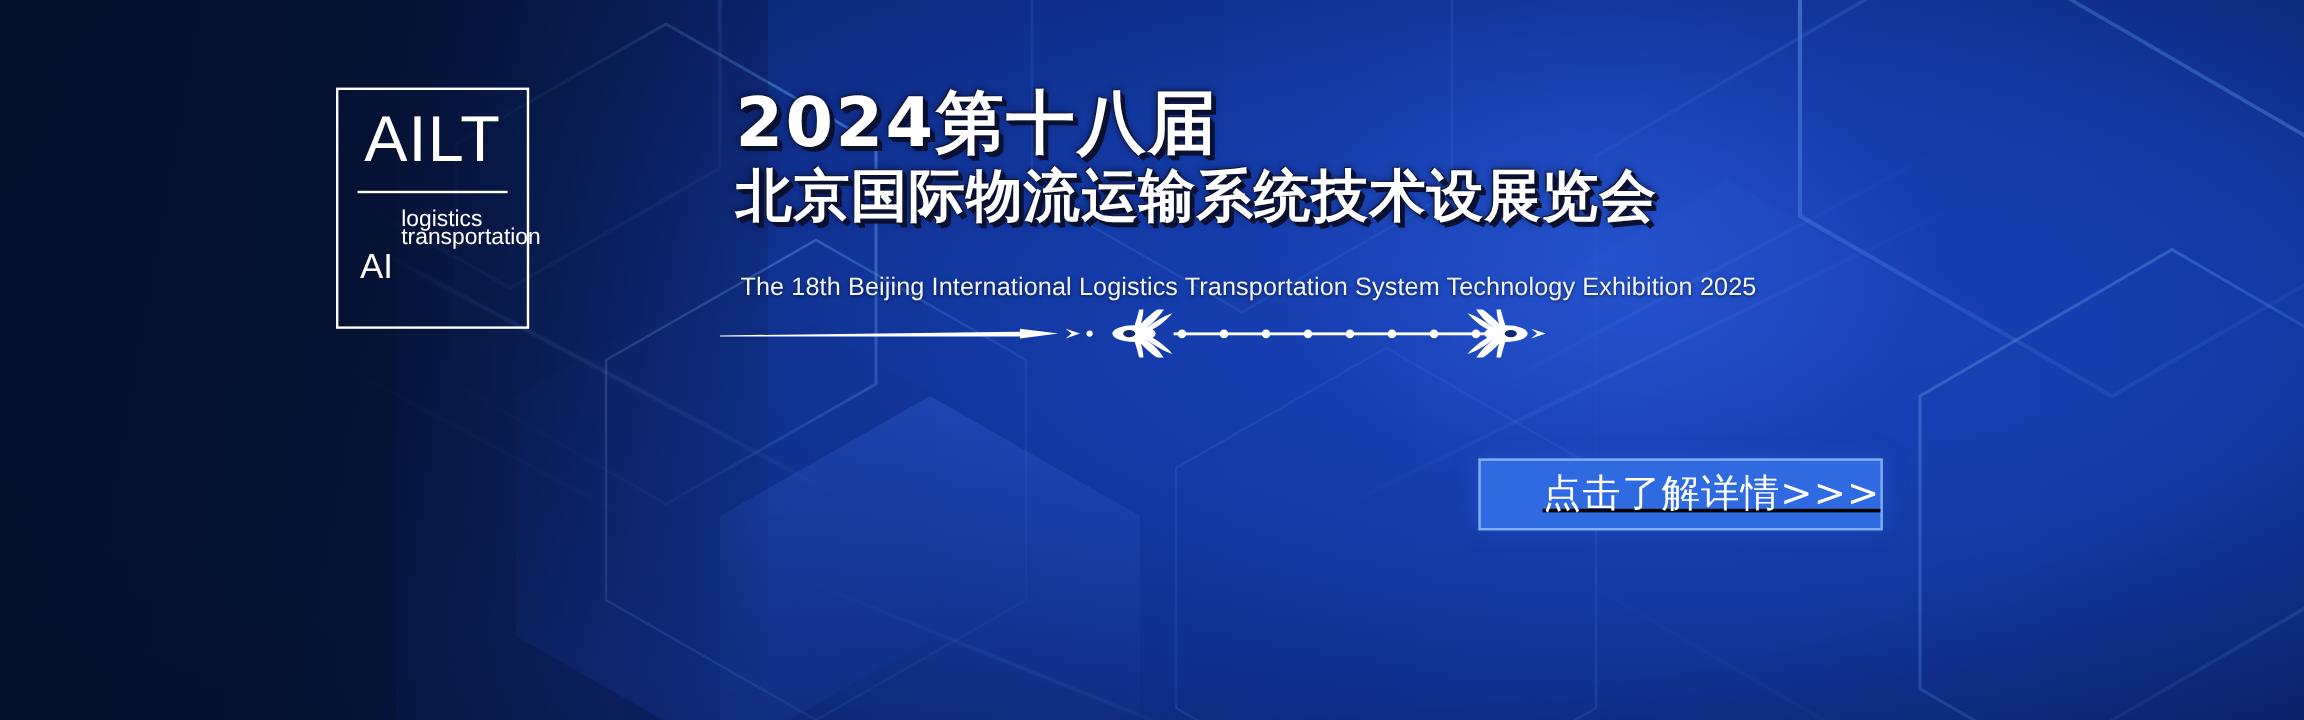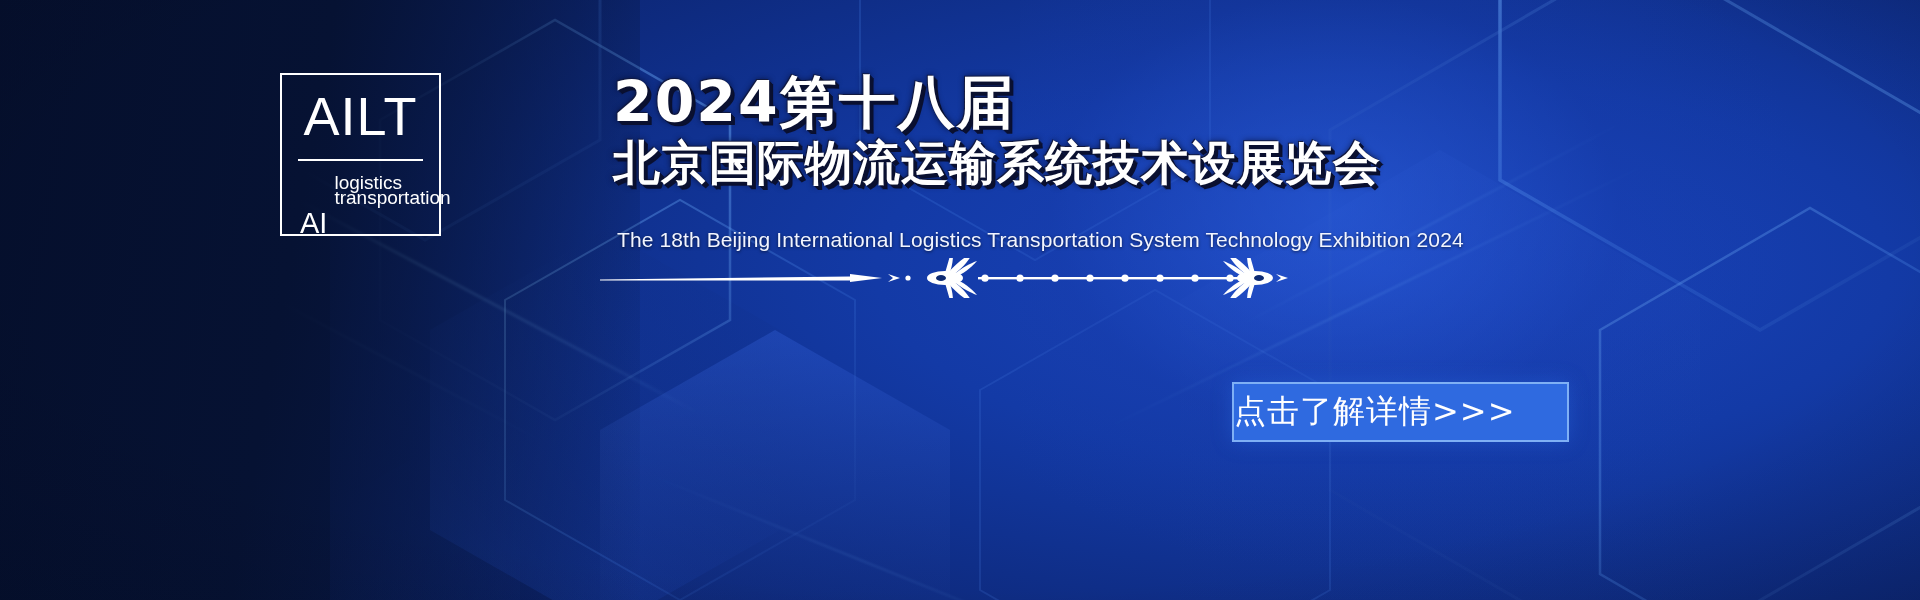--- a/index.html
+++ b/index.html
@@ -39,21 +39,21 @@
     position:absolute;
     background:linear-gradient(90deg,rgba(90,160,255,0) 0%,rgba(120,185,255,.38) 45%,rgba(90,160,255,0) 100%);
     filter:blur(1px);
     transform-origin:left center;
   }
 
   
   #logo-box{
     position:absolute;
     left:280px; top:73px;
-    width:161px; height:163px;
+    width:161px; height:201px;
     border:2px solid #ffffff;
     box-sizing:border-box;
   }
   #logo-ailt{
     position:absolute; left:0; right:0; top:14px;
     text-align:center;
     color:#fff;
     font-size:54px;
     font-weight:400;
     letter-spacing:1px;
@@ -132,23 +132,24 @@
   #venue-line{ left:648px; top:382px; font-size:36px; letter-spacing:1px; }
 
   
   #cta-button{
     position:absolute;
     left:1232px; top:382px;
     width:337px; height:60px;
     background:#2f6ae0;
     border:2px solid #7fb0f5;
     box-sizing:border-box;
-    display:flex; align-items:center; justify-content:flex-start;
+    display:flex; align-items:center; justify-content:flex-end;
     cursor:pointer;
     box-shadow:0 0 18px rgba(40,100,220,.45);
+    text-decoration:underline;
   }
   #cta-label{
     color:#ffffff;
     font-size:32px;
     font-weight:400;
     letter-spacing:1px;
     white-space:nowrap;
     font-family:"DejaVu Sans","Liberation Sans",sans-serif;
   }
 
@@ -239,21 +240,21 @@
       <div id="logo-ai">AI</div>
       <div id="logo-words">
         <div>logistics</div>
         <div>transportation</div>
       </div>
     </div>
   </div>
 
   <div class="cn-title" id="title-line1">2024第十八届</div>
   <div class="cn-title" id="title-line2">北京国际物流运输系统技术设展览会</div>
-  <div id="title-en">The 18th Beijing International Logistics Transportation System Technology Exhibition 2024</div>
+  <div id="title-en">The 18th Beijing International Logistics Transportation System Technology Exhibition 2025</div>
 
   <div id="divider">
     <svg width="690" height="40" viewBox="0 0 690 40">
       <g fill="#ffffff">
 
         <path d="M0,21.5 L250,18.5 L250,22.5 L0,22.5 Z"></path>
         <path d="M250,16 L282,20 L250,24 Z"></path>
 
         <path d="M288,16 L300,20 L288,24 L293,20 Z"></path>
         <circle cx="308" cy="20" r="2.6"></circle>

